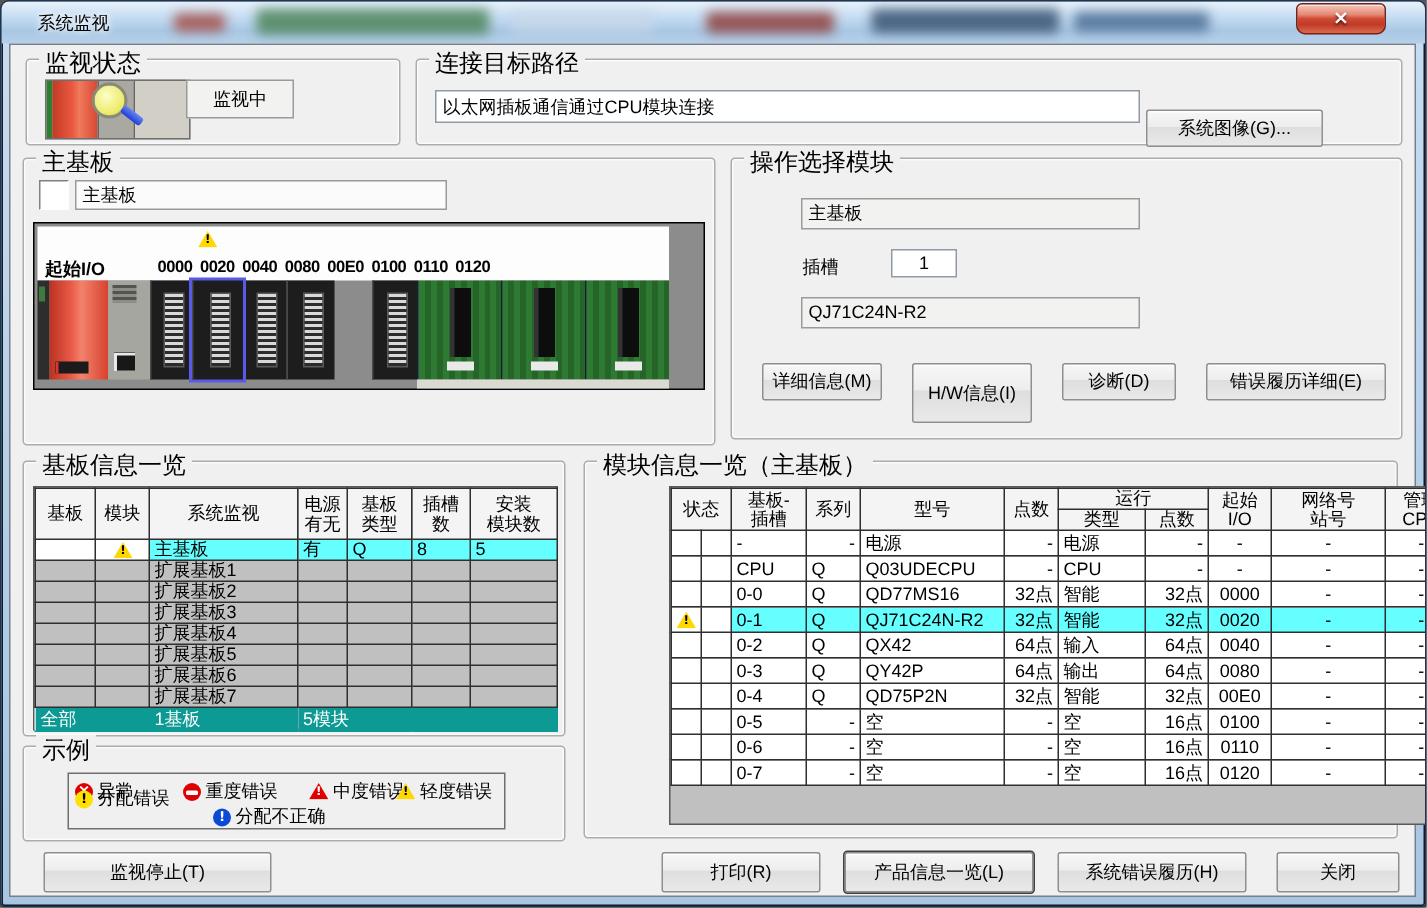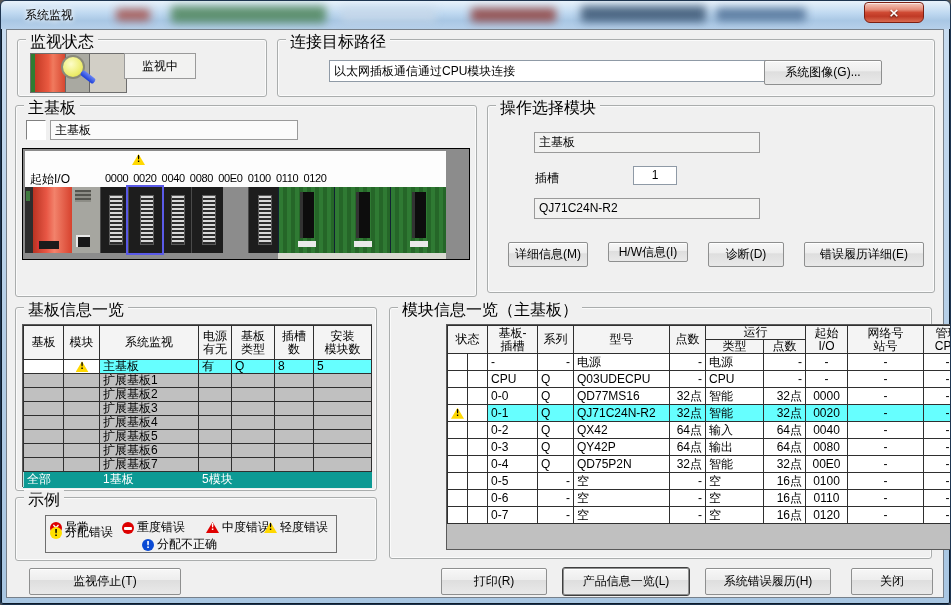--- a/index.html
+++ b/index.html
@@ -25,21 +25,21 @@
   .client{position:absolute;left:5px;top:28px;width:938px;height:569px;background:#f0f0f0;
     border:1px solid #77808a;}
   
   .group{position:absolute;border:1px solid #aaadad;border-radius:3px;
     box-shadow:inset 0 0 0 1px rgba(255,255,255,.7);}
   .group>.glabel{position:absolute;top:-8px;left:8px;background:#f0f0f0;padding:0 4px;
     font-size:16px;color:#000;white-space:nowrap;}
   
   .field{position:absolute;background:#f2f2f1;border:1px solid #9a9a9a;font-size:12px;
     padding:2px 4px;color:#000;overflow:hidden;white-space:nowrap;}
-  .field.white{background:#fff;border:1px solid #8f9aa6;margin-left:39px;}
+  .field.white{background:#fff;border:1px solid #8f9aa6;}
   .btn{background:linear-gradient(#f7f7f7,#ededed 45%,#dedede 46%,#e9e9e9);
     border:1px solid #8e8f8f;border-radius:2px;font-size:12px;color:#000;
     text-align:center;cursor:pointer;box-shadow:inset 0 1px 0 #fff;
     display:flex;align-items:center;justify-content:center;}
   .btn.default{outline:1px solid #3f3f3f;}
   
   .tri{position:relative;display:inline-block;width:13px;height:11px;
     background:#ffd800;clip-path:polygon(50% 0,0 100%,100% 100%);vertical-align:middle;}
   .tri::after{content:"!";position:absolute;left:0;right:0;top:1px;text-align:center;
     font:bold 8px/10px "DejaVu Sans",sans-serif;color:#000;}
@@ -64,21 +64,21 @@
     border-left:1px solid #666;}
   .mon-img .mod{position:absolute;left:58px;top:0;width:38px;height:100%;background:#d2cfc6;
     border-left:1px solid #666;}
   .mag{position:absolute;left:30px;top:1px;width:24px;height:24px;border-radius:50%;
     background:radial-gradient(circle at 40% 35%,#fdfdc9,#ecec6a 65%,#cdcd4a);
     border:2px solid #8a8a7a;}
   .mag-handle{position:absolute;left:49px;top:20px;width:16px;height:6px;border-radius:2px;
     background:linear-gradient(#6a86f2,#1c3ed8);transform:rotate(38deg);}
   
   .plc{position:absolute;left:6px;top:42px;width:448px;height:112px;background:#8c8c8c;border:1px solid #000;}
-  .plc-band{position:absolute;left:2px;top:2px;width:421px;height:36px;background:#fdfdfd;}
+  .plc-band{position:absolute;left:2px;top:2px;width:421px;height:36px;background:#fdfdfd;font-weight:bold;}
   .io-label{position:absolute;left:5px;top:20px;font-size:12px;color:#000;white-space:nowrap;}
   .addrs{position:absolute;left:80px;top:21px;display:flex;gap:5px;}
   .addr{font-size:11px;color:#000;letter-spacing:-.3px;}
   .plc-warn{position:absolute;left:107px;top:3px;}
   .rail{position:absolute;left:2px;top:38px;width:8px;height:66px;background:#2d2d2d;}
   .rail::after{content:"";position:absolute;left:1px;top:4px;width:4px;height:10px;background:#3f7a3f;}
   .mod{position:absolute;top:38px;height:66px;}
   .mod.psu{left:10px;width:39px;background:linear-gradient(90deg,#b93322,#e85745 35%,#f2826b 55%,#d7422e);}
   .mod.psu::after{content:"";position:absolute;left:4px;bottom:4px;width:22px;height:8px;background:#1b1b1b;box-shadow:inset 2px 0 0 #d33;}
   .mod.cpuM{left:49px;width:28px;background:#a6a6a0;}
@@ -161,21 +161,21 @@
     <div class="cpu" data-interactable="false"></div>
     <div class="mod" data-interactable="false"></div>
     <div class="mag" data-interactable="false"></div>
     <div class="mag-handle" data-interactable="false"></div>
   </div>
   <div class="field" style="left:123px;top:52px;width:72px;height:26px;line-height:20px;text-align:center;" data-interactable="false">监视中</div>
 
   <div class="group" style="left:276px;top:38px;width:658px;height:58px;" data-interactable="false">
     <span class="glabel" data-interactable="false">连接目标路径</span>
     <div class="field white" style="left:12px;top:20px;width:470px;height:22px;line-height:16px;" data-interactable="true">以太网插板通信通过CPU模块连接</div>
-    <div class="btn" style="position:absolute;left:486px;top:20px;width:118px;height:25px;" data-interactable="true">系统图像(G)...</div>
+    <div class="btn" style="position:absolute;left:486px;top:33px;width:118px;height:25px;" data-interactable="true">系统图像(G)...</div>
   </div>
 
   <div class="group" style="left:14px;top:104px;width:462px;height:192px;" data-interactable="false">
     <span class="glabel" data-interactable="false">主基板</span>
     <div class="basebox" data-interactable="true"></div>
     <div class="field" style="left:34px;top:14px;width:248px;height:20px;line-height:14px;background:#fbfbfb;" data-interactable="false">主基板</div>
     <div class="plc" data-interactable="false">
       <div class="plc-band" data-interactable="false">
         <span class="tri plc-warn" data-interactable="false"></span>
         <span class="io-label" data-interactable="false">起始I/O</span>
@@ -206,21 +206,21 @@
   </div>
 
   <div class="group" style="left:486px;top:104px;width:448px;height:188px;" data-interactable="false">
     <span class="glabel" data-interactable="false">操作选择模块</span>
     <div class="field" style="left:46px;top:26px;width:226px;height:21px;line-height:15px;" data-interactable="false">主基板</div>
     <span style="position:absolute;left:47px;top:64px;font-size:12px;" data-interactable="false">插槽</span>
     <div class="field white" style="left:106px;top:60px;width:44px;height:19px;line-height:13px;text-align:center;" data-interactable="false">1</div>
     <div class="field" style="left:46px;top:92px;width:226px;height:21px;line-height:15px;" data-interactable="false">QJ71C24N-R2</div>
     <div style="position:absolute;left:20px;top:136px;width:416px;display:flex;justify-content:space-between;" data-interactable="false">
         <div class="btn" data-interactable="true" style="width: 80px; height: 25px;">详细信息(M)</div>
-        <div class="btn" data-interactable="true" style="width: 80px; height: 20px;">H/W信息(I)</div>
+        <div class="btn" data-interactable="true" style="width: 80px; height: 40px;">H/W信息(I)</div>
         <div class="btn" data-interactable="true" style="width: 76px; height: 25px;">诊断(D)</div>
         <div class="btn" data-interactable="true" style="width: 120px; height: 25px;">错误履历详细(E)</div>
       </div>
   </div>
 
   <div class="group" style="left:14px;top:306px;width:362px;height:184px;" data-interactable="false">
     <span class="glabel" data-interactable="false">基板信息一览</span>
     <div class="tbl-box" style="left:6px;top:16px;width:350px;height:163px;" data-interactable="false">
       <table class="base-table" style="width:348px;" data-interactable="false">
         <colgroup>

